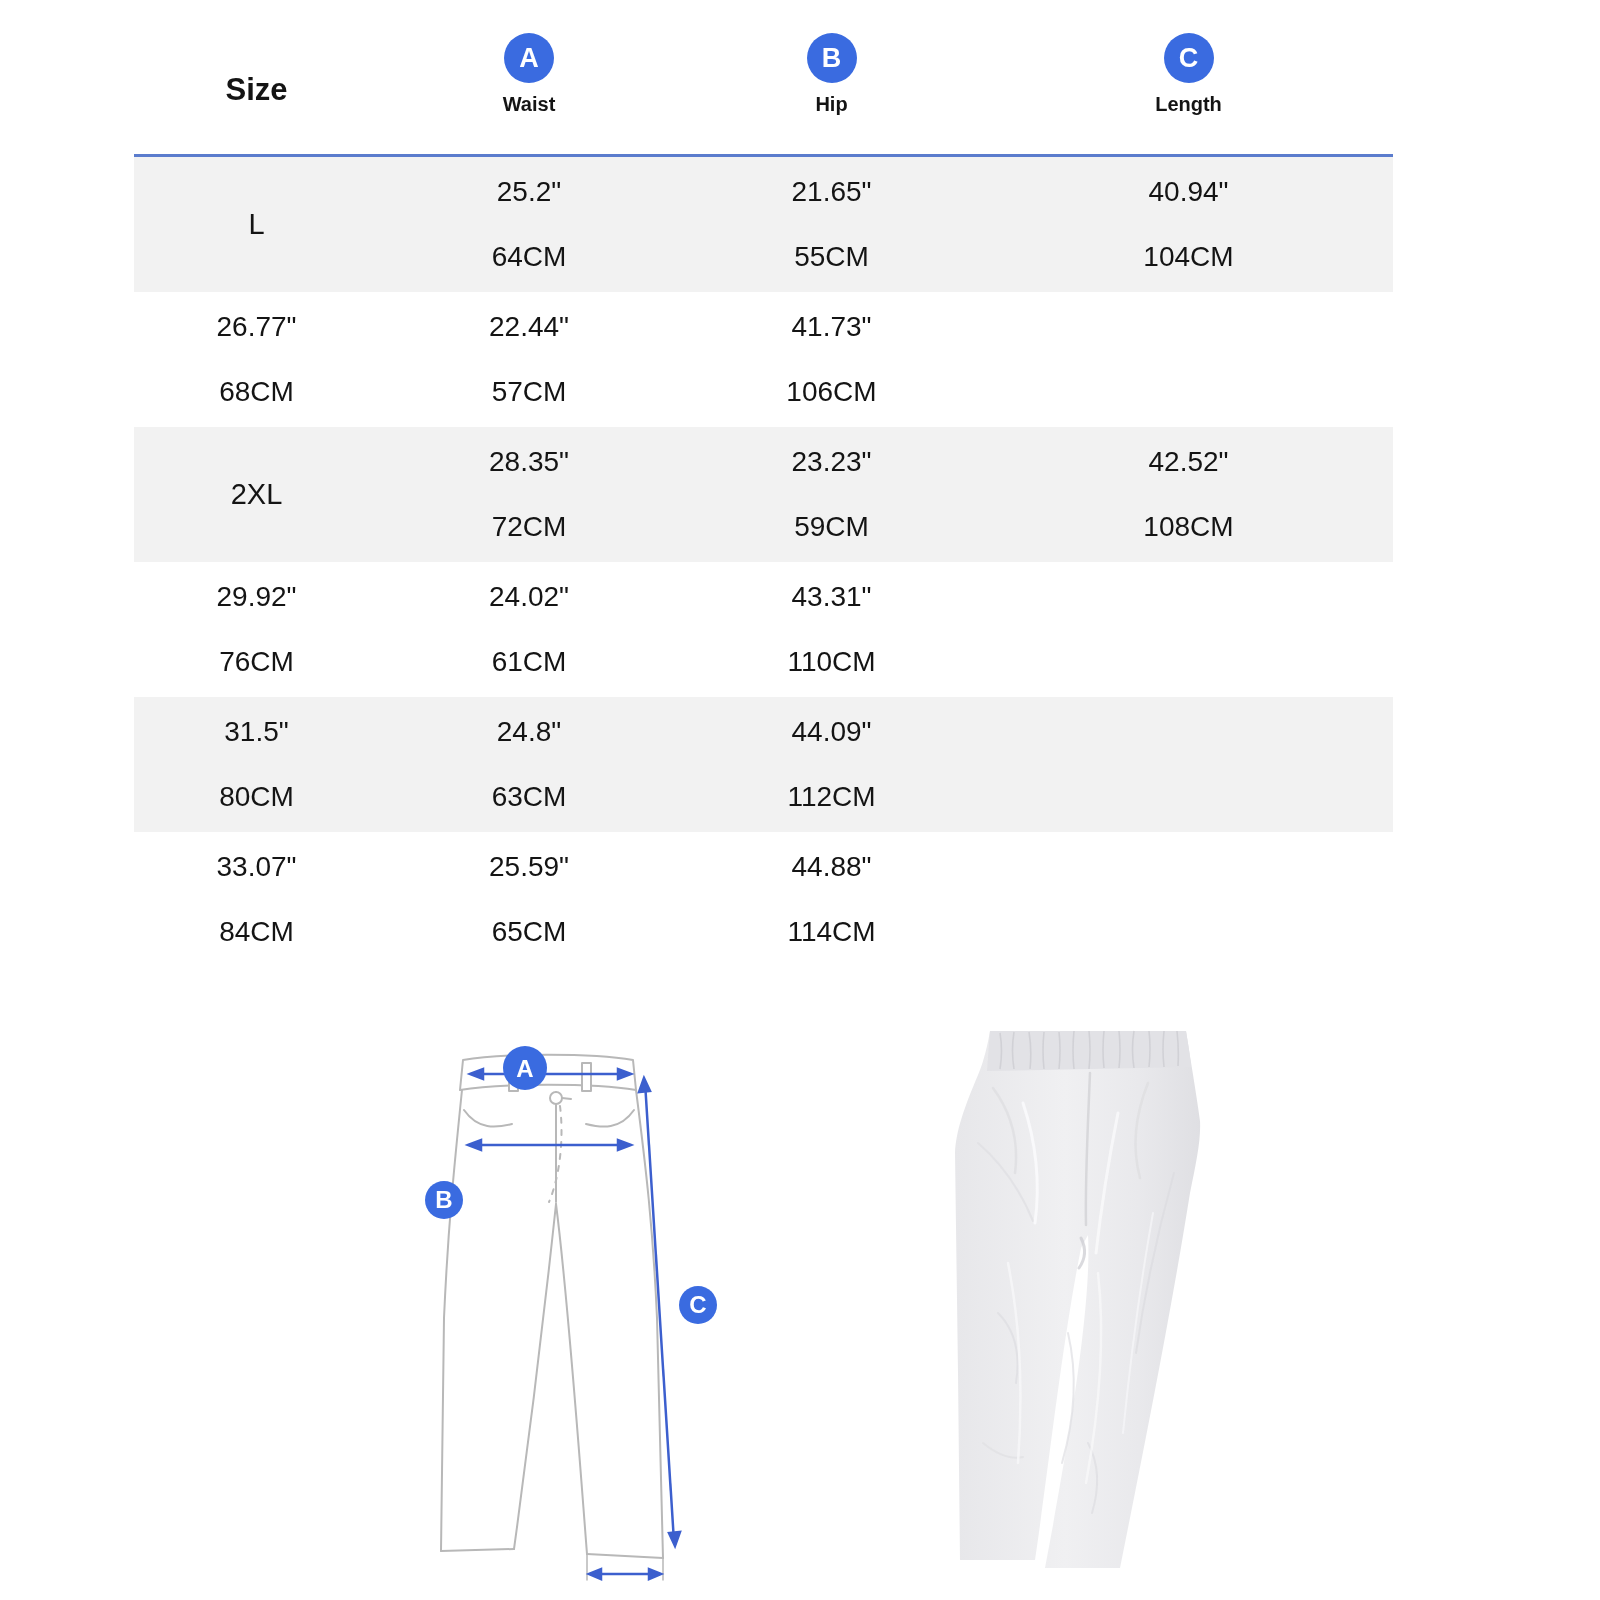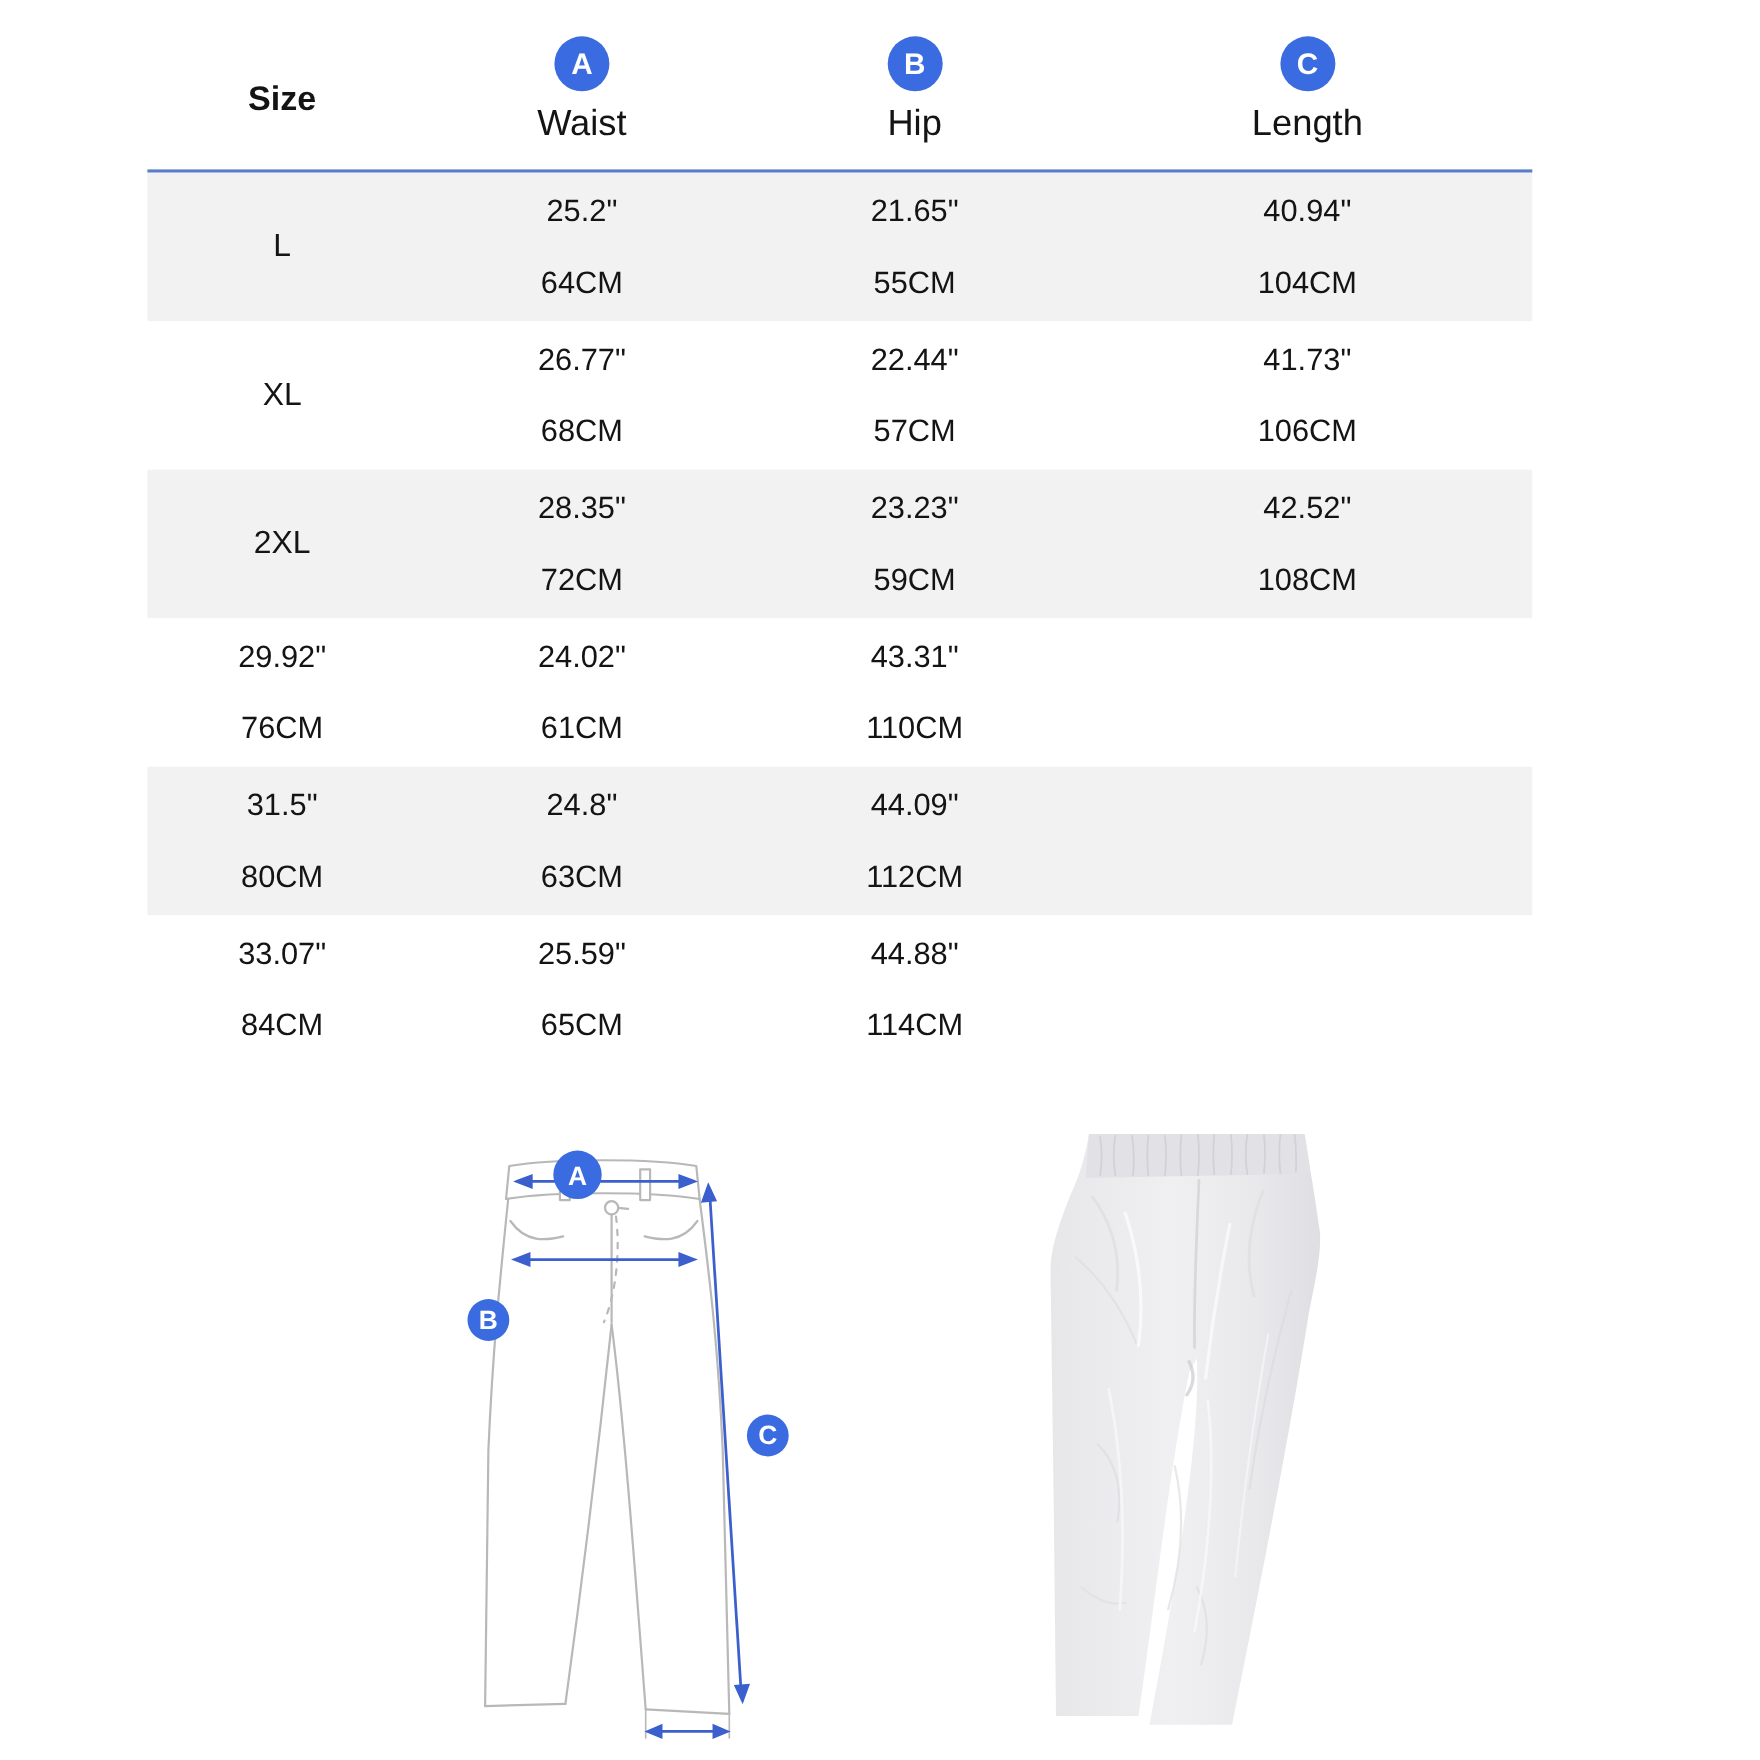--- a/index.html
+++ b/index.html
@@ -18,21 +18,21 @@
     font-size:31px;font-weight:bold;padding-top:26px;
   }
   .col-h{
     display:flex;flex-direction:column;align-items:center;
     justify-content:flex-start;padding-top:33px;gap:10px;
   }
   .badge{
     width:50px;height:50px;border-radius:50%;background:#3a6be0;color:#ffffff;
     font-size:27px;font-weight:bold;display:flex;align-items:center;justify-content:center;
   }
-  .col-label{font-size:33px;font-weight:normal;}
+  .col-label{font-size:20px;font-weight:bold;}
   .trow{display:grid;grid-template-columns:245px 300px 305px 409px;height:135px;}
   .trow:nth-child(even){background:#f2f2f2;}
   .size-cell{display:flex;align-items:center;justify-content:center;font-size:29px;}
   .val-cell{
     display:flex;flex-direction:column;align-items:center;justify-content:center;
     gap:33px;font-size:28px;line-height:32px;
   }
   
   .fig{position:absolute;}
   #diagram{left:408px;top:1018px;}
@@ -73,21 +73,20 @@
       <div>21.65"</div>
       <div>55CM</div>
     </div>
     <div class="val-cell">
       <div>40.94"</div>
       <div>104CM</div>
     </div>
   </div>
 
   <div class="trow">
-    <div class="size-cell">XL</div>
     <div class="val-cell">
       <div>26.77"</div>
       <div>68CM</div>
     </div>
     <div class="val-cell">
       <div>22.44"</div>
       <div>57CM</div>
     </div>
     <div class="val-cell">
       <div>41.73"</div>

